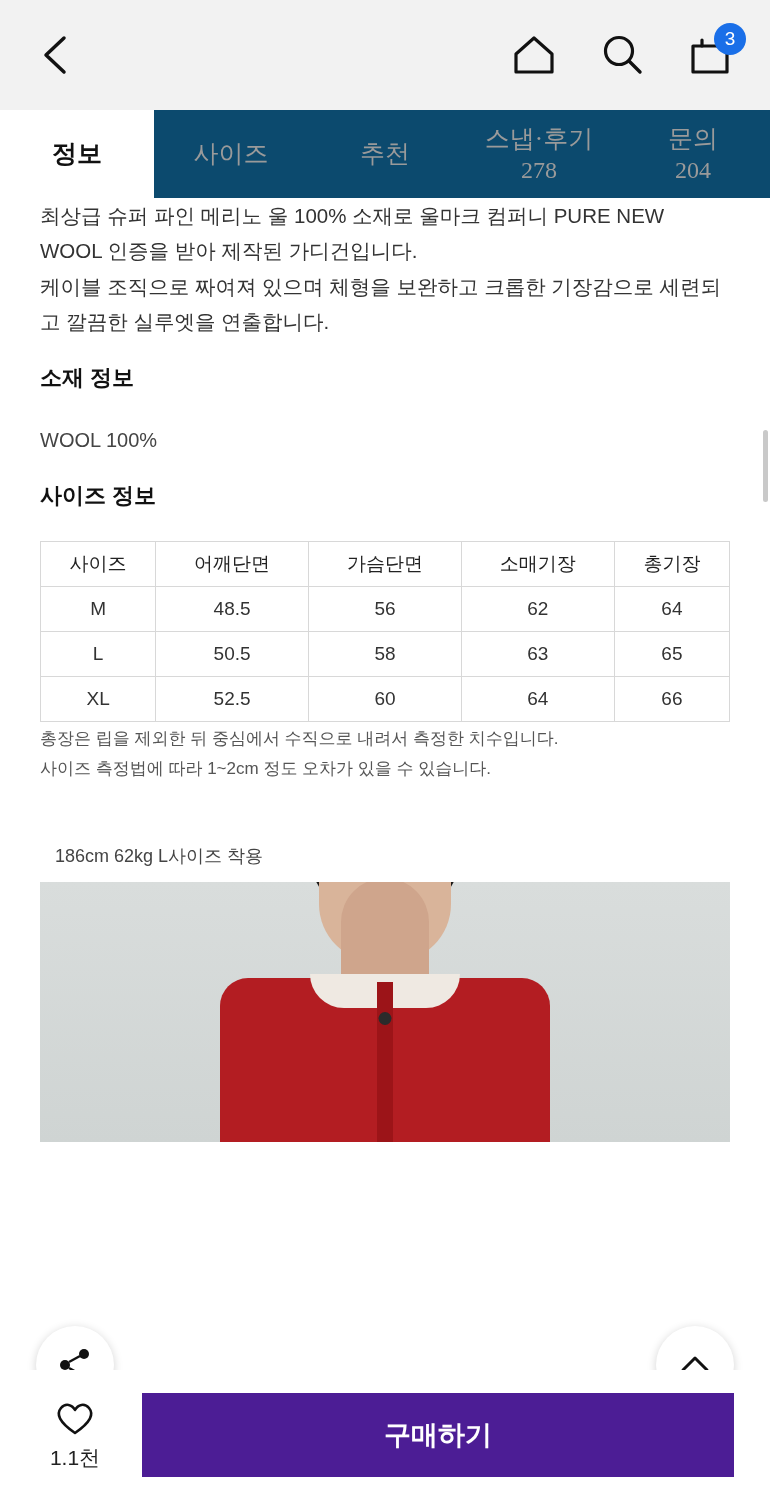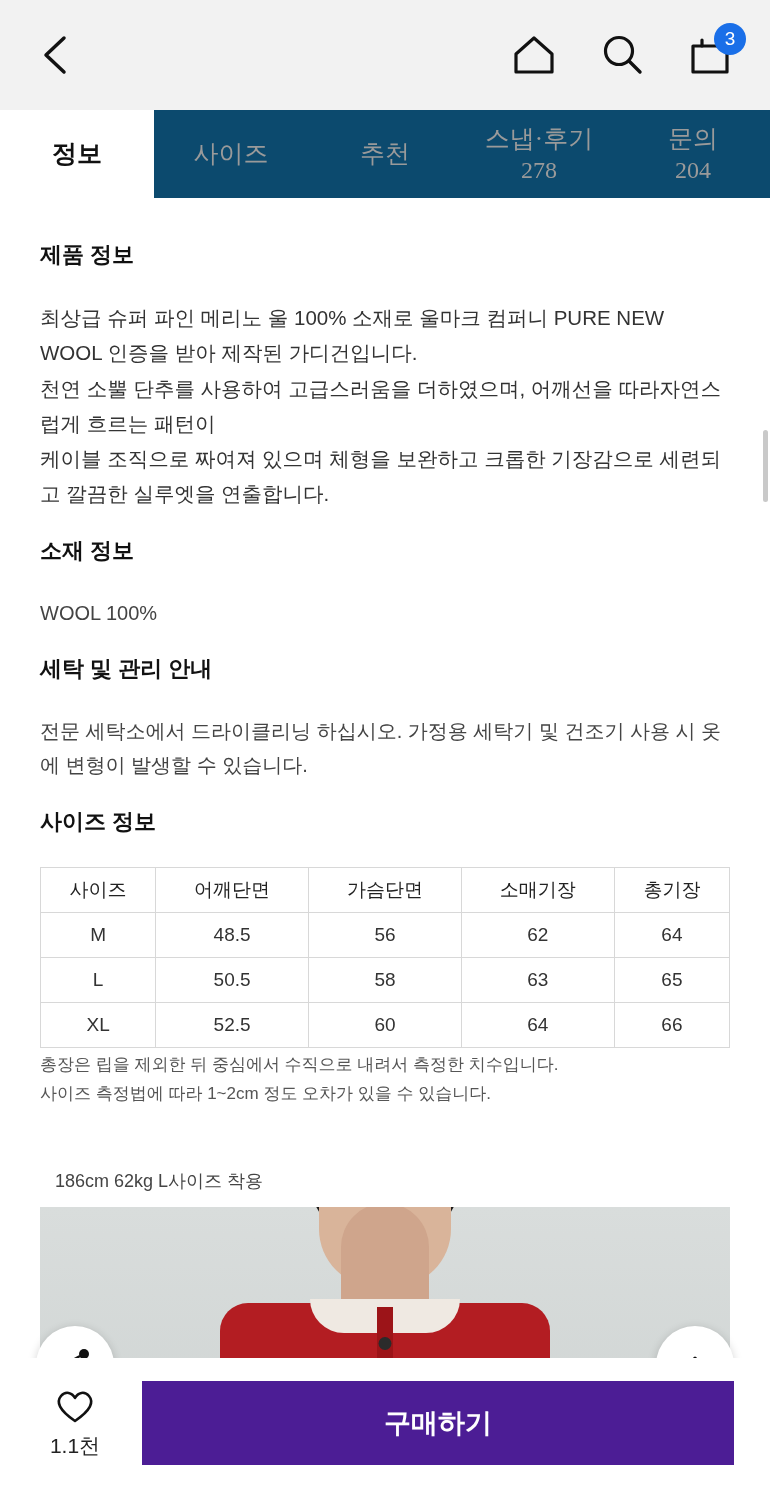--- a/index.html
+++ b/index.html
@@ -215,21 +215,21 @@
     top: 232px;
     width: 5px;
     height: 72px;
     background: #c9c9c9;
     border-radius: 3px;
   }
 
   
   .bottombar {
     position: absolute;
-    left: 0; bottom: 12px;
+    left: 0; bottom: 0;
     width: 770px; height: 130px;
     background: #ffffff;
     display: flex;
     align-items: center;
     padding: 0 36px;
     gap: 28px;
     border-radius: 21px;
   }
   .like {
     width: 78px;
@@ -303,35 +303,29 @@
     <span>문의</span>
     <span class="count">204</span>
   </div>
 </div>
 
 <div class="content">
 
   <div class="scroll-indicator"></div>
 
   <div class="section">
-    <div class="sec-title first">제품 정보</div>
     <div class="body-text">최상급 슈퍼 파인 메리노 울 100% 소재로 울마크 컴퍼니 PURE NEW WOOL 인증을 받아 제작된 가디건입니다.</div>
-    <div class="body-text">천연 소뿔 단추를 사용하여 고급스러움을 더하였으며, 어깨선을 따라자연스럽게 흐르는 패턴이</div>
     <div class="body-text">케이블 조직으로 짜여져 있으며 체형을 보완하고 크롭한 기장감으로 세련되고 깔끔한 실루엣을 연출합니다.</div>
   </div>
 
   <div class="section">
     <div class="sec-title">소재 정보</div>
     <div class="body-text small">WOOL 100%</div>
   </div>
 
-  <div class="section">
-    <div class="sec-title">세탁 및 관리 안내</div>
-    <div class="body-text small">전문 세탁소에서 드라이클리닝 하십시오. 가정용 세탁기 및 건조기 사용 시 옷에 변형이 발생할 수 있습니다.</div>
-  </div>
 
   <div class="section">
     <div class="sec-title">사이즈 정보</div>
     <table class="size-table">
       <thead>
         <tr>
           <th>사이즈</th>
           <th>어깨단면</th>
           <th>가슴단면</th>
           <th>소매기장</th>

